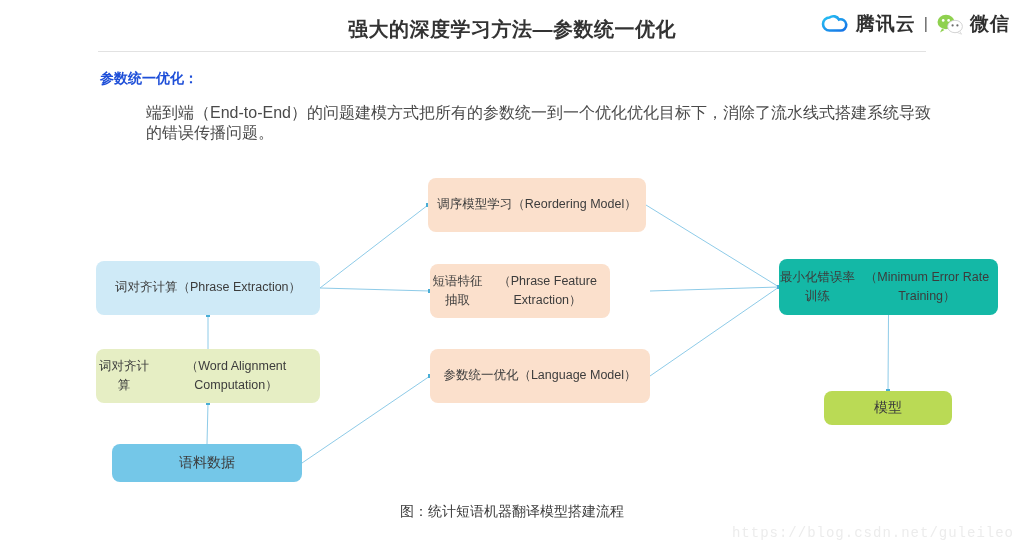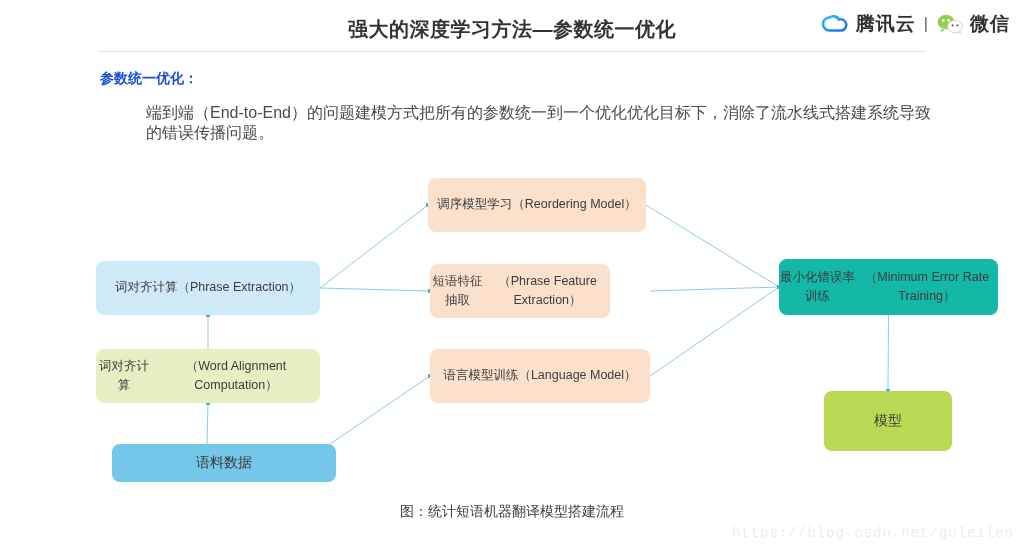--- a/index.html
+++ b/index.html
@@ -204,26 +204,26 @@
       </div>
       <div class="node" style="left: 779px; top: 259px; width: 219px; height: 56px; background: #14b8a6;">
         <div class="cn">最小化错误率训练</div>
         <div class="en">（Minimum Error Rate Training）</div>
       </div>
       <div class="node" style="left: 96px; top: 349px; width: 224px; height: 54px; background: rgb(230, 238, 196);">
         <div class="cn">词对齐计算</div>
         <div class="en">（Word Alignment Computation）</div>
       </div>
       <div class="node" style="left: 430px; top: 349px; width: 220px; height: 54px; background: rgb(251, 224, 204);">
-        <div class="cn">语言模型训练</div>
+        <div class="cn">参数统一优化</div>
         <div class="en">（Language Model）</div>
       </div>
-      <div class="node single" style="left: 824px; top: 391px; width: 128px; height: 60px; background: rgb(186, 218, 85);">
+      <div class="node single" style="left: 824px; top: 391px; width: 128px; height: 34px; background: rgb(186, 218, 85);">
         <div class="cn">模型</div>
       </div>
-      <div class="node single" style="left: 112px; top: 444px; width: 224px; height: 38px; background: rgb(116, 199, 232);">
+      <div class="node single" style="left: 112px; top: 444px; width: 190px; height: 38px; background: rgb(116, 199, 232);">
         <div class="cn">语料数据</div>
       </div>
     </div>
 </div>
 
 <div id="figure-caption">图：统计短语机器翻译模型搭建流程</div>
 <div id="watermark">https://blog.csdn.net/guleileo</div>
 
 </body></html>

